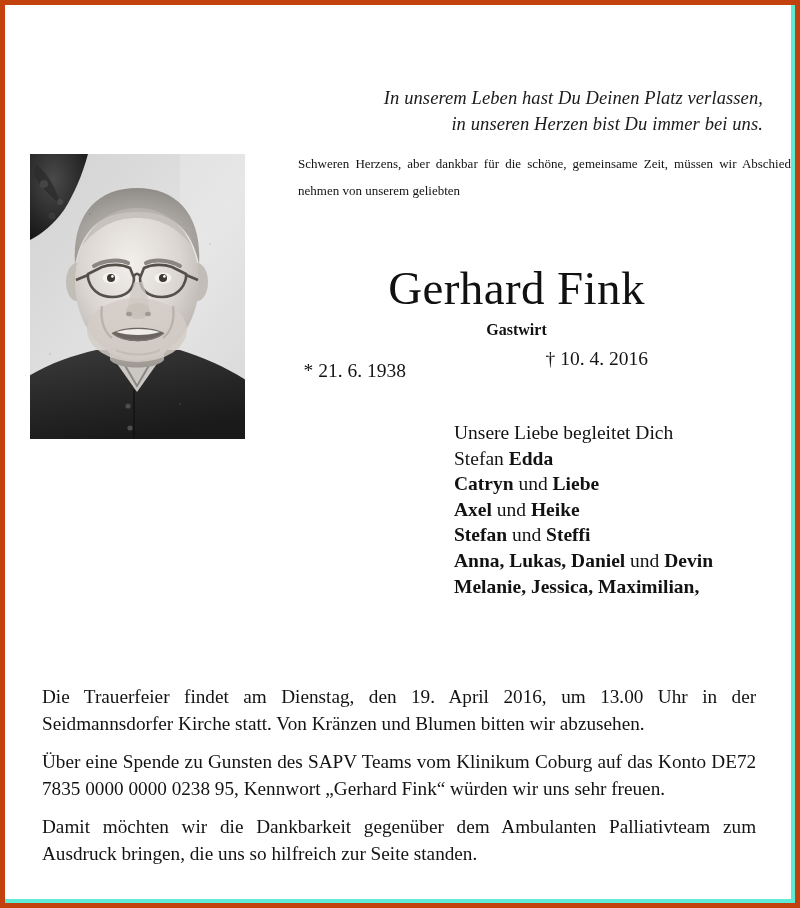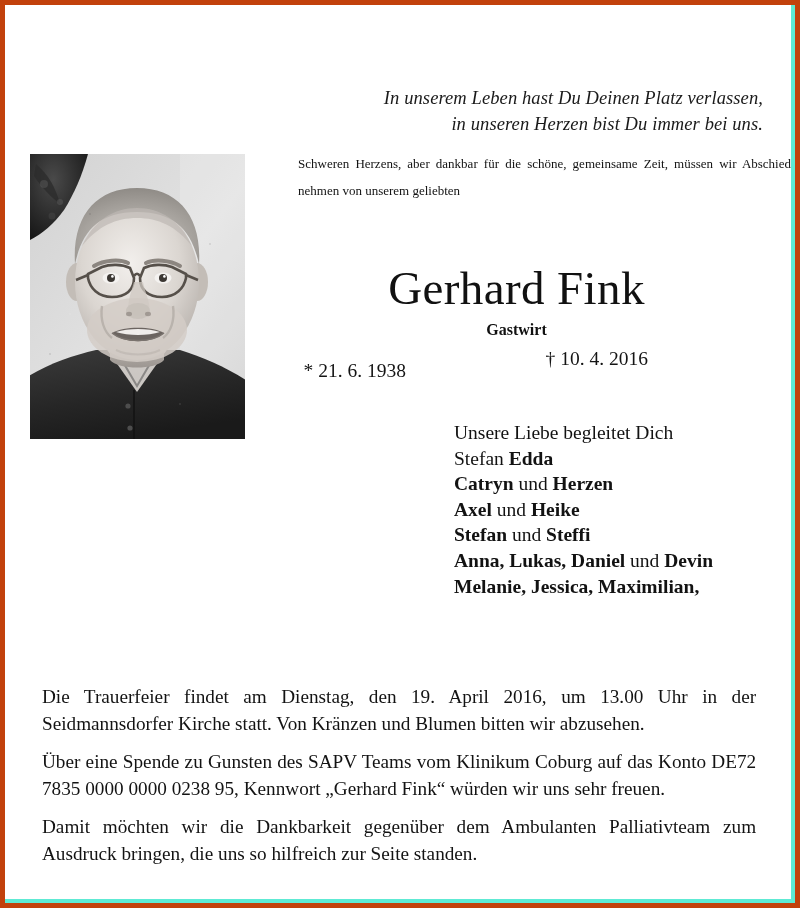--- a/index.html
+++ b/index.html
@@ -272,21 +272,21 @@
         <span class="died">† 10. 4. 2016</span>
       </div>
     </div>
 
     <div class="family">
       <div class="lead">Unsere Liebe begleitet Dich</div>
       <div>
         <span>Stefan </span><b>Edda</b>
       </div>
       <div>
-        <b>Catryn</b><span> und </span><b>Herzen</b>
+        <b>Catryn</b><span> und </span><b>Liebe</b>
       </div>
       <div>
         <b>Axel</b><span> und </span><b>Heike</b>
       </div>
       <div>
         <b>Stefan</b><span> und </span><b>Steffi</b>
       </div>
       <div>
         <b>Anna, Lukas, Daniel</b><span> und </span><b>Devin</b>
       </div>

